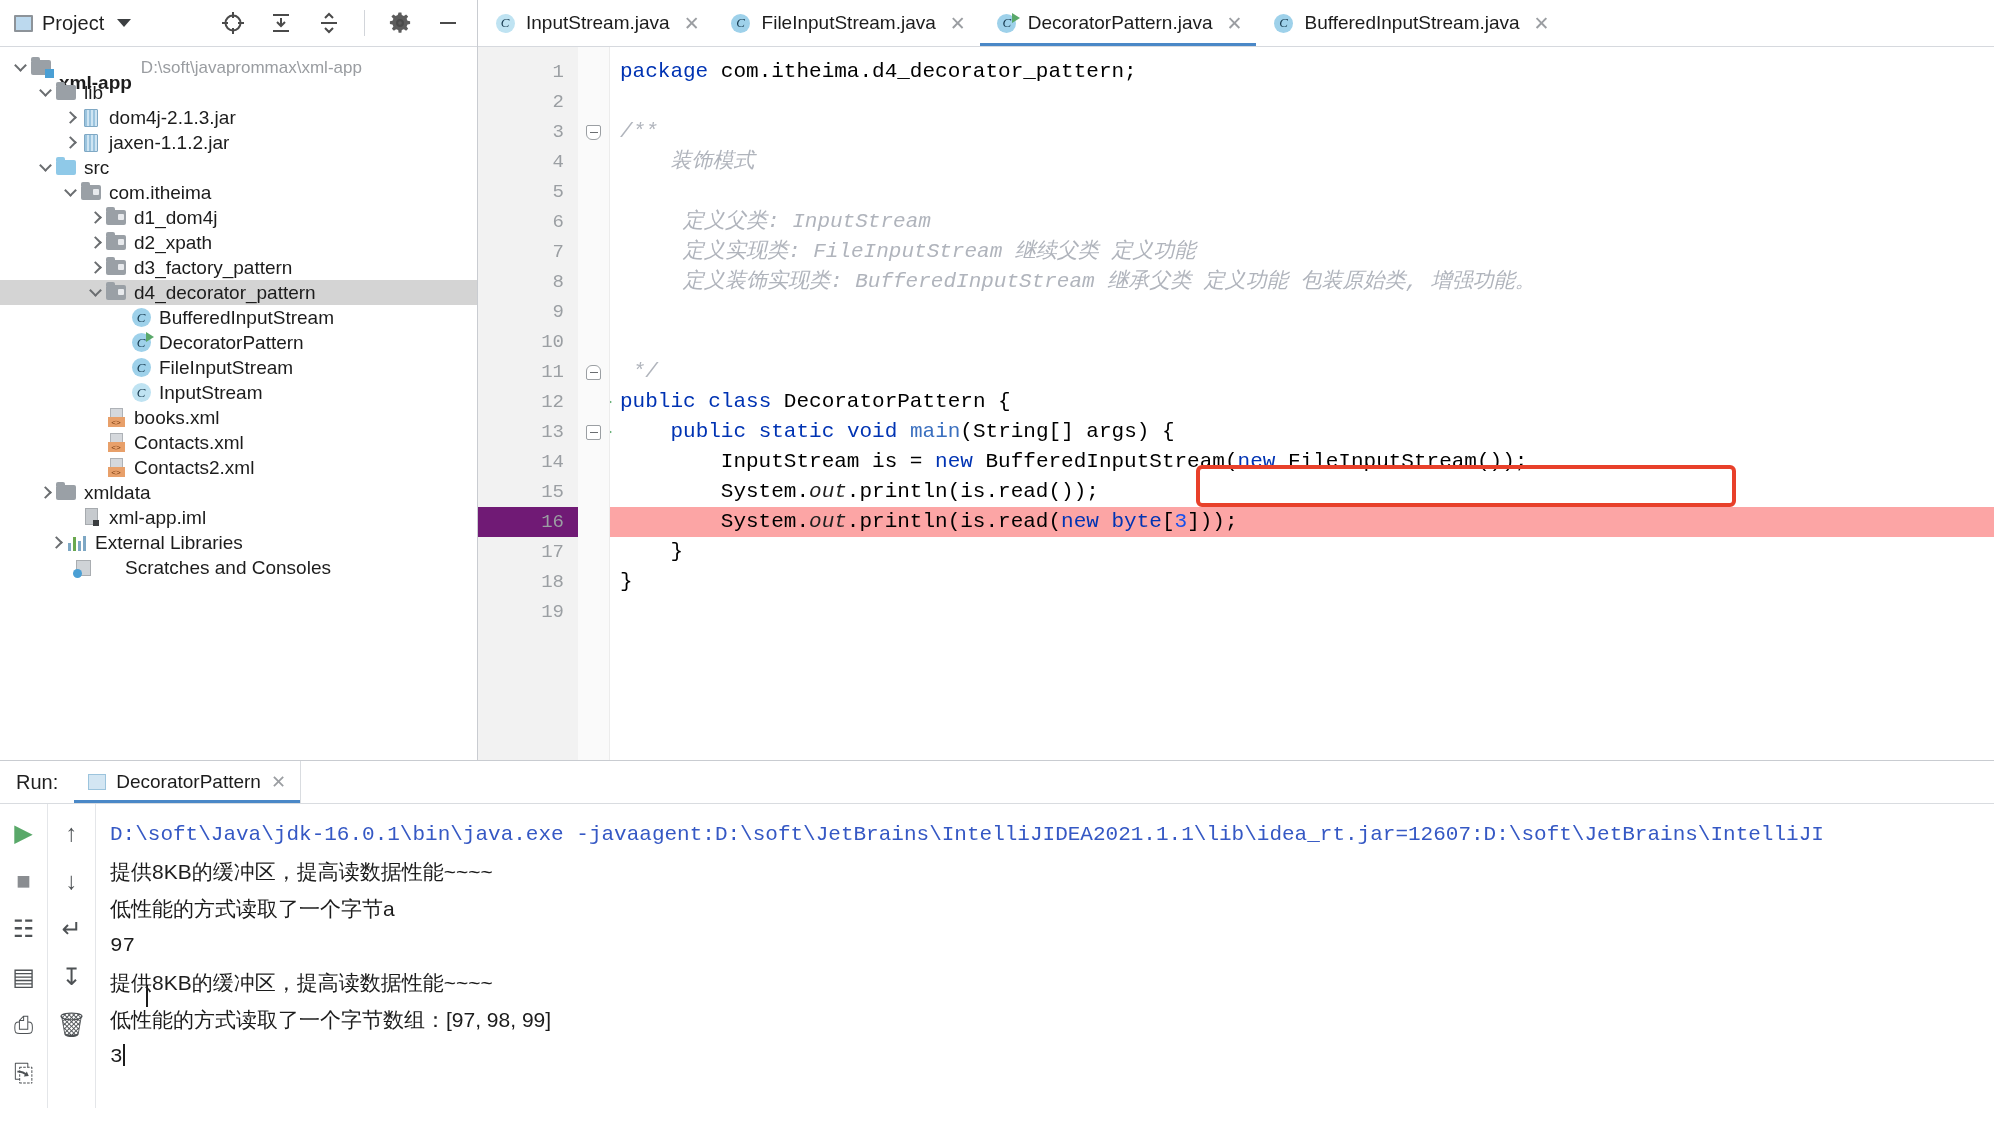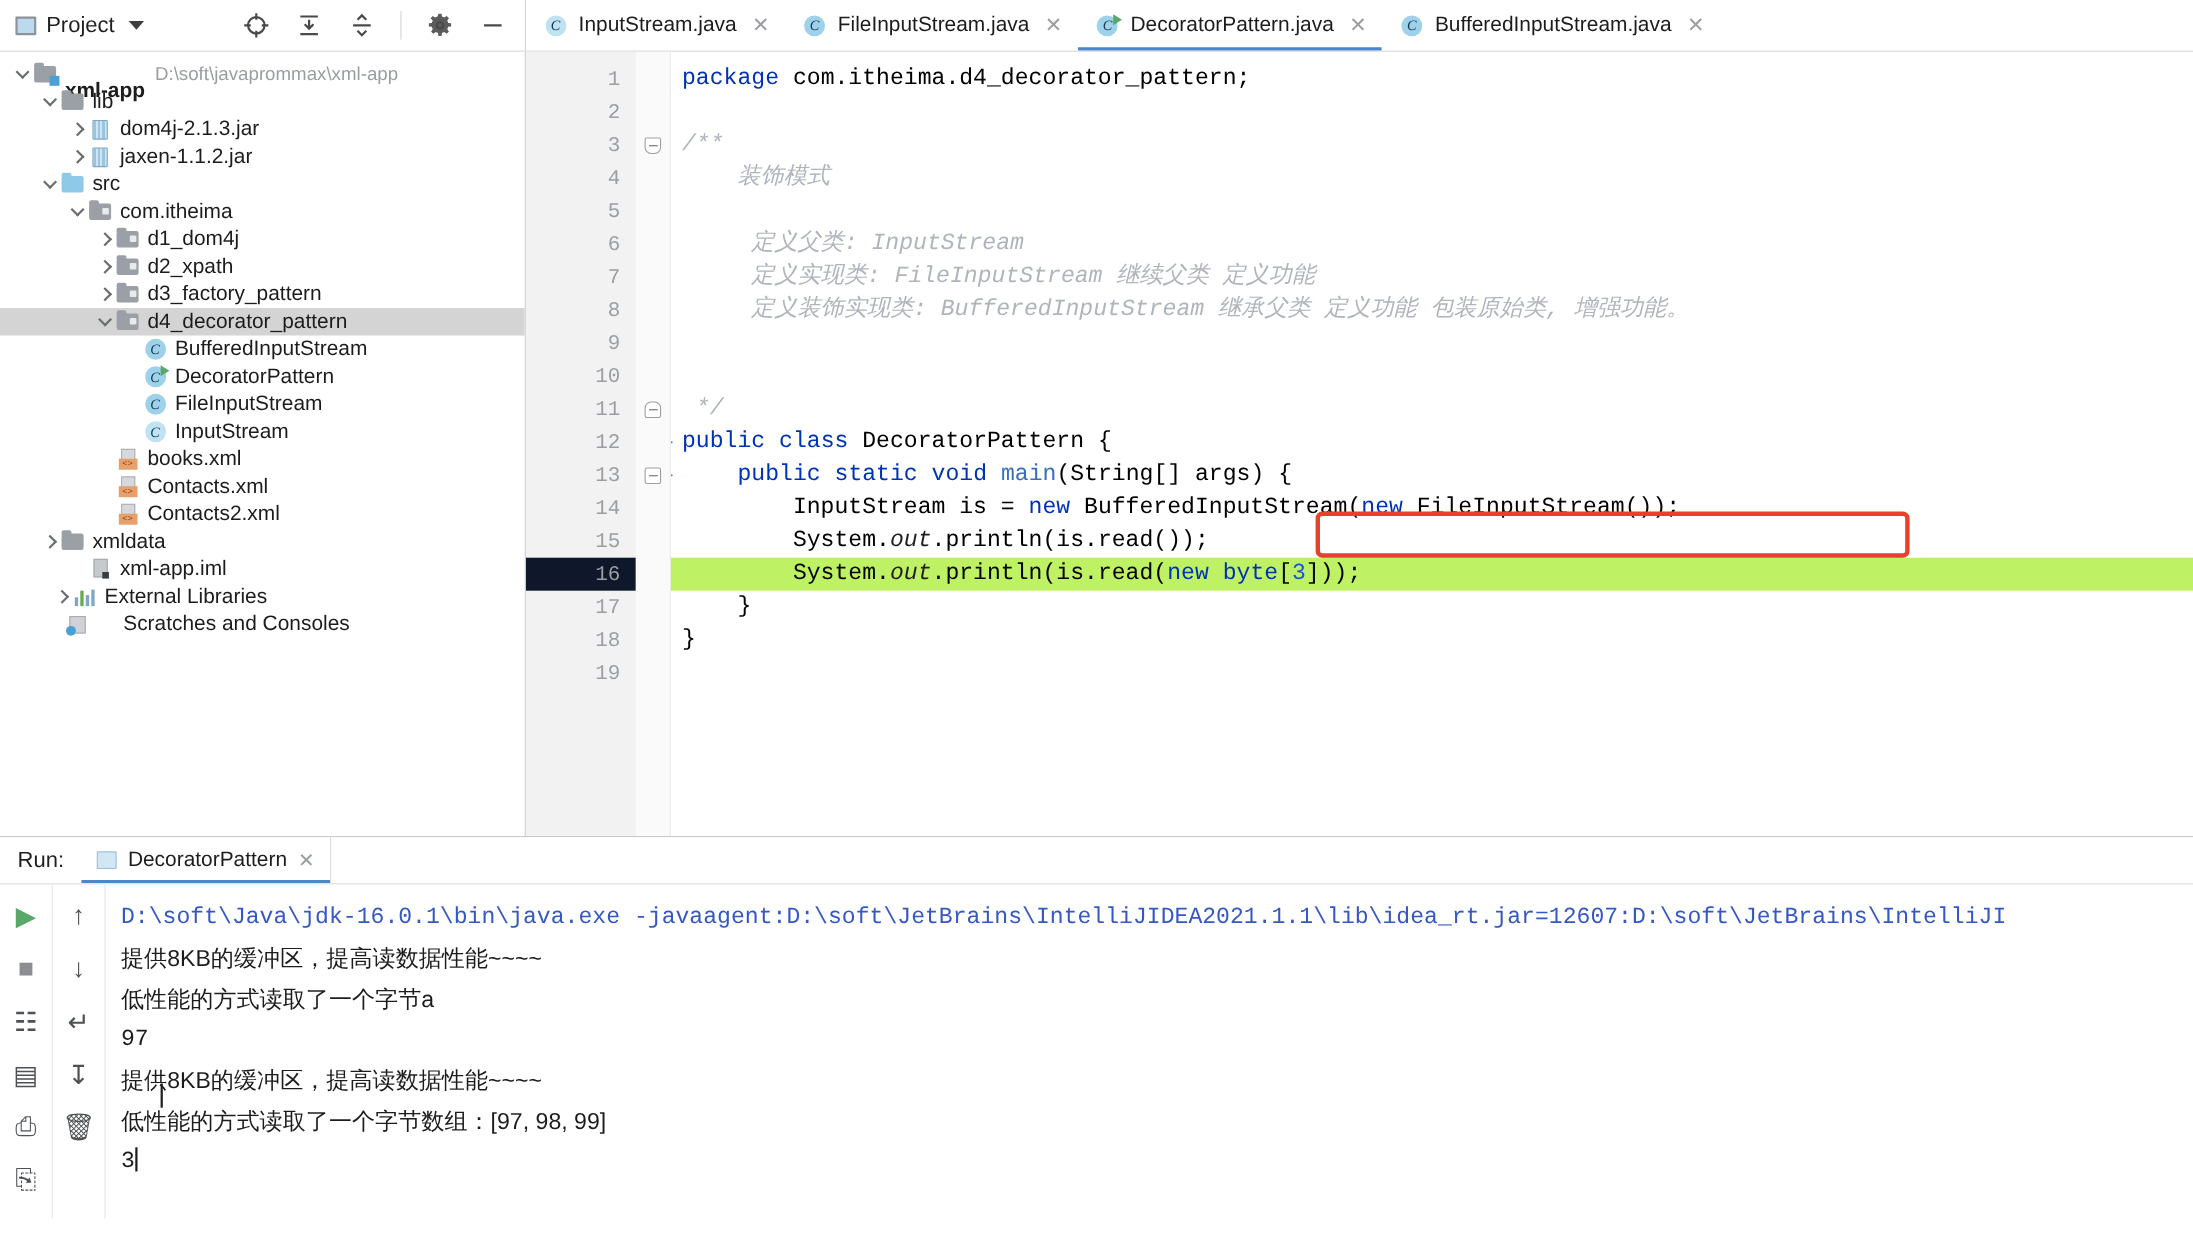--- a/index.html
+++ b/index.html
@@ -82,35 +82,35 @@
   .tabbar { height:47px; display:flex; align-items:stretch; border-bottom:1px solid #d6d9de; background:#fff; }
   .etab { display:flex; align-items:center; gap:10px; padding: 0 14px 0 16px; font-size:19px; color:#1c1c1c;
           position:relative; white-space:nowrap; }
   .etab.active { background:#ffffff; box-shadow: inset 0 -3px 0 #4a88c7; }
   .etab .x { color:#9b9ea2; font-size:19px; margin-left:4px; }
 
   .code-area { flex:1; display:flex; position:relative; overflow:hidden; }
   .gutter { width: 100px; min-width:100px; background:#f2f2f2; color:#9b9fa3; font-size:19px;
             font-family:"Liberation Mono", monospace; text-align:right; padding-top:10px; }
   .gutter .gl { height:30px; line-height:30px; padding-right:14px; position:relative; }
-  .gutter .gl.cur { background:#0f172a; }
+  .gutter .gl.cur { background:#701a75; }
   .runmark { position:absolute; right:-34px; top:7px; width:0; height:0;
              border-left:13px solid #59a869; border-top:8px solid transparent; border-bottom:8px solid transparent; }
   .foldcol { width:32px; min-width:32px; background:#fafafa; padding-top:10px; position:relative;
              border-right:1px solid #ececec; }
   .foldcol .fl { height:30px; display:flex; align-items:center; justify-content:center; }
   .foldbox { width:15px; height:15px; border:1px solid #9b9fa3; background:#fff; border-radius:2px;
              display:flex; align-items:center; justify-content:center; }
   .foldbox::after { content:""; width:8px; height:1px; background:#6a6d70; }
   .foldbox.top { border-radius:2px 2px 6px 6px; }
   .foldbox.bot { border-radius:6px 6px 2px 2px; }
   .code { flex:1; padding-top:10px; font-family:"Liberation Mono", monospace; font-size:21px;
           position:relative; overflow:hidden; }
   .cl { height:30px; line-height:30px; white-space:pre; padding-left:10px; }
-  .cl.cur { background:#bef264; }
+  .cl.cur { background:#fca5a5; }
   .kw  { color:#0033b3; font-weight:normal; }
   .cmt { color:#b0b4bc; font-style:italic; }
   .mth { color:#3a6fbf; }
   .num { color:#1750eb; }
   .fld { color:#1f1f1f; font-style:italic; }
   .redbox { position:absolute; border:4px solid #e8402a; border-radius:6px; pointer-events:none; }
 
   
   .runpanel { height: 352px; border-top:1px solid #c9ccd1; display:flex; flex-direction:column; background:#fff;}
   .run-head { height:43px; display:flex; align-items:center; border-bottom:1px solid #d9dce0; }
@@ -359,21 +359,21 @@
             <span class="ic">
               <span class="extlib">
                 <i style="height:8px"></i>
                 <i style="height:14px;background:#6aa84f"></i>
                 <i style="height:10px"></i>
                 <i style="height:15px"></i>
               </span>
             </span>
             <span class="lbl">External Libraries</span>
           </div>
-          <div class="node" style="padding-left: 15px; gap: 24px;">
+          <div class="node" style="padding-left: 28px; gap: 24px;">
             <span class="arrow none"></span>
             <span class="ic">
               <span class="scratch">
                 <span class="pg"></span>
                 <span class="bl"></span>
               </span>
             </span>
             <span class="lbl">Scratches and Consoles</span>
           </div>
         </div>

